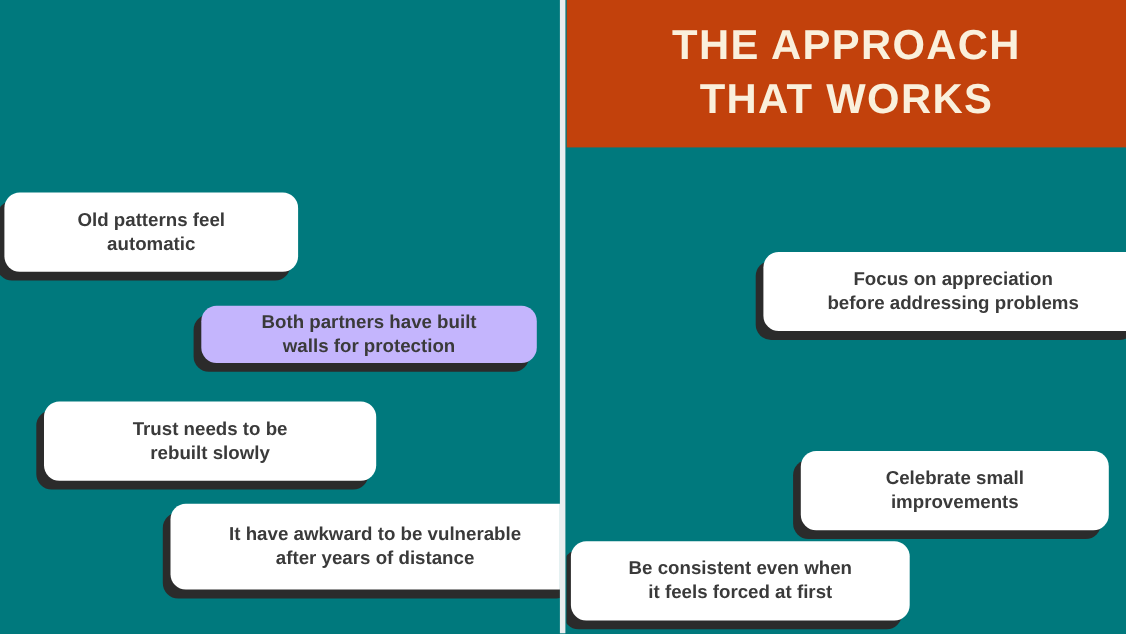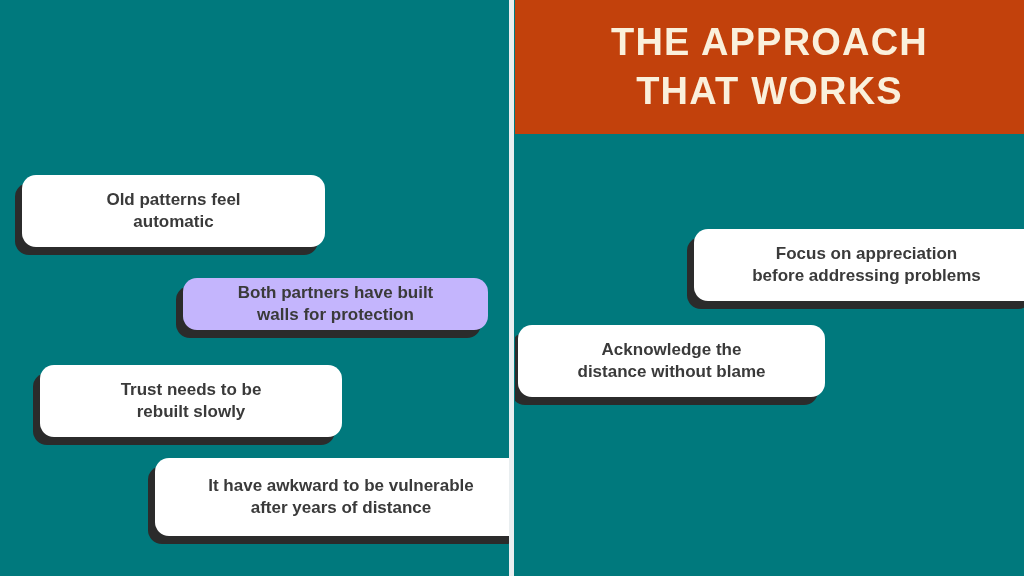--- a/index.html
+++ b/index.html
@@ -57,21 +57,21 @@
     background:#e9eef0;
   }
 </style>
 </head>
 <body>
 
 <div class="poster" style="background-color: rgb(0, 121, 125);">
 
   <div class="column left" style="background-color: rgb(0, 121, 125);">
     <div class="cards">
-      <div class="card" style="left: 22px; top: 41px; width: 303px; height: 72px; background: rgb(255, 255, 255); box-shadow: rgb(43, 43, 43) -7px 8px 0px 0px;">
+      <div class="card" style="left: 4px; top: 41px; width: 267px; height: 72px; background: rgb(255, 255, 255); box-shadow: rgb(43, 43, 43) -7px 8px 0px 0px;">
         <span class="card-text" style="color: rgb(58, 58, 58);">Old patterns feel
 automatic</span>
       </div>
       <div class="card" style="left: 183px; top: 144px; width: 305px; height: 52px; background: #c4b5fd; box-shadow: rgb(43, 43, 43) -7px 8px 0px 0px; padding-left: 14px;">
         <span class="card-text" style="color: rgb(58, 58, 58);">Both partners have built
 walls for protection</span>
       </div>
       <div class="card" style="left: 40px; top: 231px; width: 302px; height: 72px; background: rgb(255, 255, 255); box-shadow: rgb(43, 43, 43) -7px 8px 0px 0px;">
         <span class="card-text" style="color: rgb(58, 58, 58);">Trust needs to be
 rebuilt slowly</span>
@@ -86,22 +86,26 @@
   <div class="column right" style="background-color: rgb(0, 121, 125);">
     <div class="header" style="background: #c2410c;">
       <h1 class="header-title" style="color: rgb(250, 240, 220);">THE APPROACH
 THAT WORKS</h1>
     </div>
     <div class="cards">
       <div class="card" style="left: 179px; top: 95px; width: 345px; height: 72px; background: rgb(255, 255, 255); box-shadow: rgb(43, 43, 43) -7px 8px 0px 0px;">
         <span class="card-text" style="color: rgb(58, 58, 58);">Focus on appreciation
 before addressing problems</span>
       </div>
-      <div class="card" style="left: 3px; top: 191px; width: 307px; height: 72px; background: rgb(255, 255, 255); box-shadow: rgb(43, 43, 43) -7px 8px 0px 0px;">
-        <span class="card-text" style="color: rgb(58, 58, 58);">Acknowledge the
-distance without blame</span>
+      <div class="card" style="left: 213px; top: 276px; width: 280px; height: 72px; background: rgb(255, 255, 255); box-shadow: rgb(43, 43, 43) -7px 8px 0px 0px;">
+        <span class="card-text" style="color: rgb(58, 58, 58);">Celebrate small
+improvements</span>
+      </div>
+      <div class="card" style="left: 4px; top: 358px; width: 308px; height: 72px; background: rgb(255, 255, 255); box-shadow: rgb(43, 43, 43) -7px 8px 0px 0px;">
+        <span class="card-text" style="color: rgb(58, 58, 58);">Be consistent even when
+it feels forced at first</span>
       </div>
     </div>
   </div>
 
   <div class="divider" style="background: rgb(233, 238, 240);"></div>
 
 </div>
 
 </body></html>

